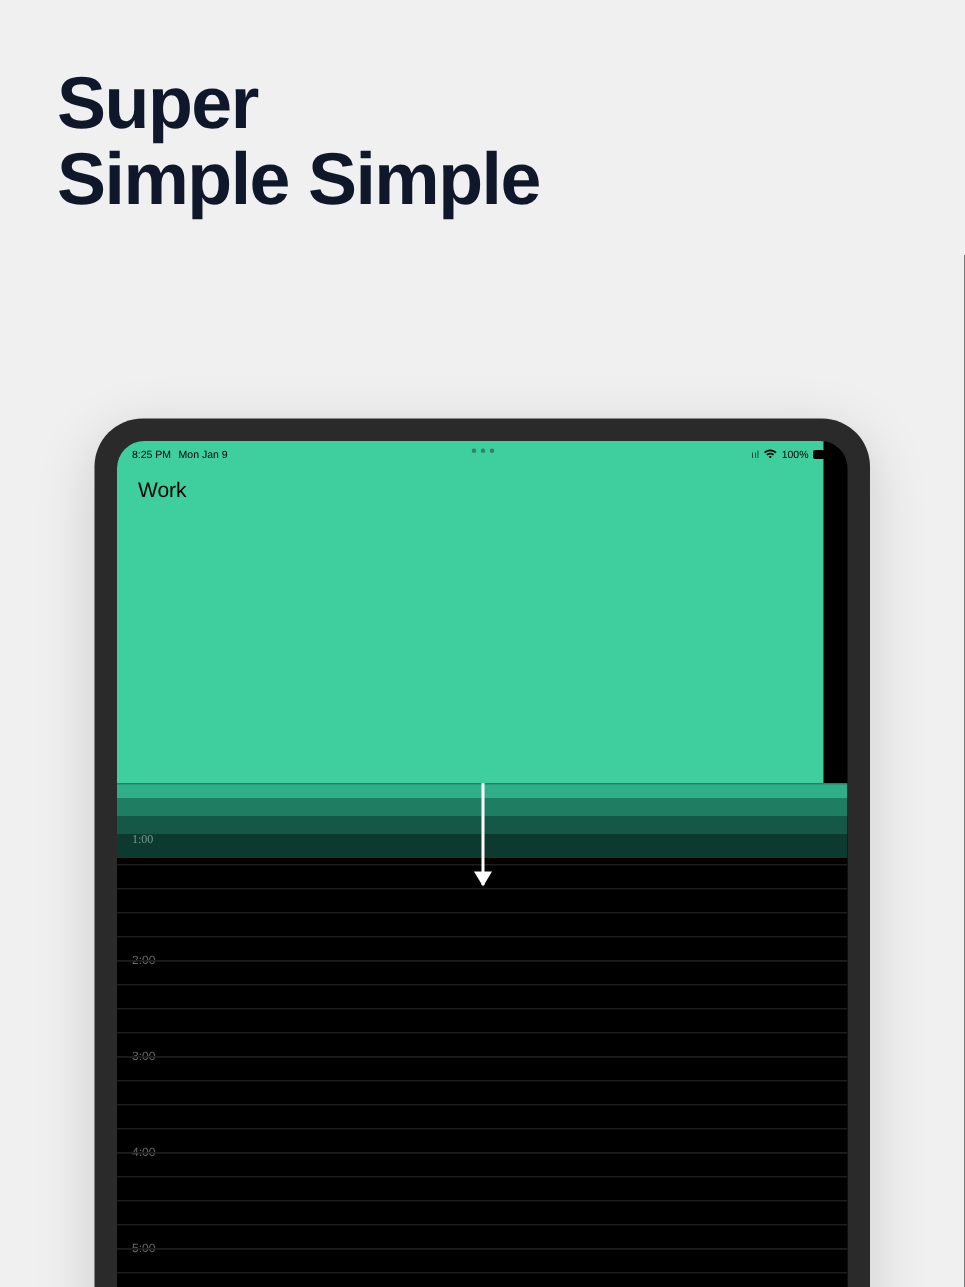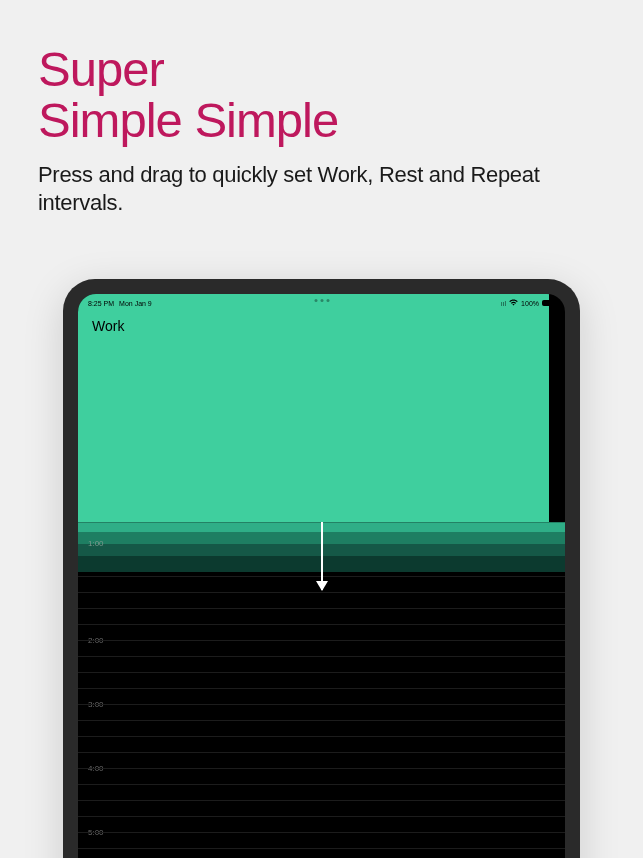--- a/index.html
+++ b/index.html
@@ -9,24 +9,24 @@
       background: #f0f0f0;
       font-family: -apple-system, BlinkMacSystemFont, "Helvetica Neue", Arial, sans-serif;
       overflow: hidden;
       position: relative;
     }
     .promo-text {
       padding: 44px 38px 0 38px;
     }
     .headline {
       font-size: 49px;
-      font-weight: 400;
+      font-weight: 700;
       line-height: 1.05;
       letter-spacing: -1px;
-      color: #be185d;
+      color: #0f172a;
     }
     .subhead {
       margin-top: 14px;
       font-size: 22px;
       font-weight: 400;
       line-height: 1.3;
       color: #1a1a1a;
       letter-spacing: -0.3px;
     }
     .device {
@@ -158,35 +158,35 @@
       transform: translateX(-50%);
       width: 0; height: 0;
       border-left: 6px solid transparent;
       border-right: 6px solid transparent;
       border-top: 10px solid #fff;
     }
     
     .top-tick {
       position: absolute;
       left: 10px;
-      top: 245px;
+      top: 261px;
       font-size: 8px;
       color: #7a9a8e;
       z-index: 6;
+      font-family: Liberation Serif, serif;
     }
   </style>
 </head>
 <body>
 
 <div class="promo-text">
   <h1 class="headline">
     <span>Super</span><br>
     <span>Simple Simple</span>
   </h1>
-  <p class="subhead">Press and drag to quickly set Work, Rest and Repeat intervals.</p>
 </div>
 
 <div class="device">
   <div class="screen">
 
     <div class="status-bar">
       <div class="status-left">
         <span>8:25 PM</span>
         <span>Mon Jan 9</span>
       </div>

